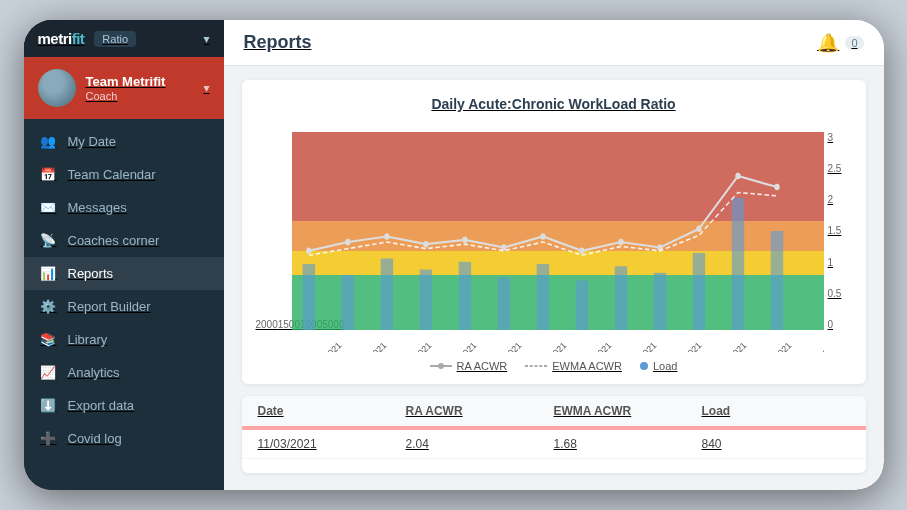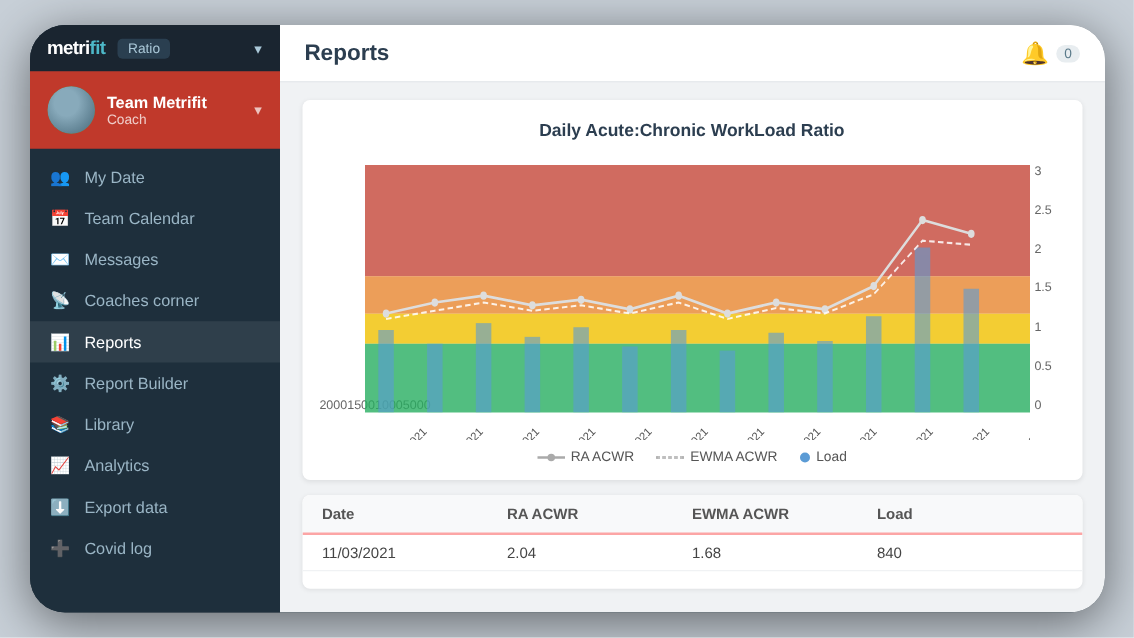--- a/index.html
+++ b/index.html
@@ -15,20 +15,21 @@
     }
     .tablet {
       width: 860px;
       height: 470px;
       background: #1a2a35;
       border-radius: 28px;
       display: flex;
       overflow: hidden;
       box-shadow: 0 8px 40px rgba(0,0,0,0.5);
       position: relative;
+      text-decoration: underline;
     }
     
     .sidebar {
       width: 200px;
       min-width: 200px;
       background: #1e2f3c;
       display: flex;
       flex-direction: column;
       height: 100%;
     }
@@ -319,21 +320,21 @@
     .data-table {
       background: #fff;
       border-radius: 6px;
       overflow: hidden;
       box-shadow: 0 1px 4px rgba(0,0,0,0.08);
     }
     .table-header {
       display: grid;
       grid-template-columns: 1fr 1fr 1fr 1fr;
       background: #f8f9fa;
-      border-bottom: 2px solid #fca5a5;
+      border-bottom: 4px solid #fca5a5;
       padding: 8px 16px;
     }
     .th {
       font-size: 12px;
       font-weight: 600;
       color: #555;
     }
     .table-row {
       display: grid;
       grid-template-columns: 1fr 1fr 1fr 1fr;

